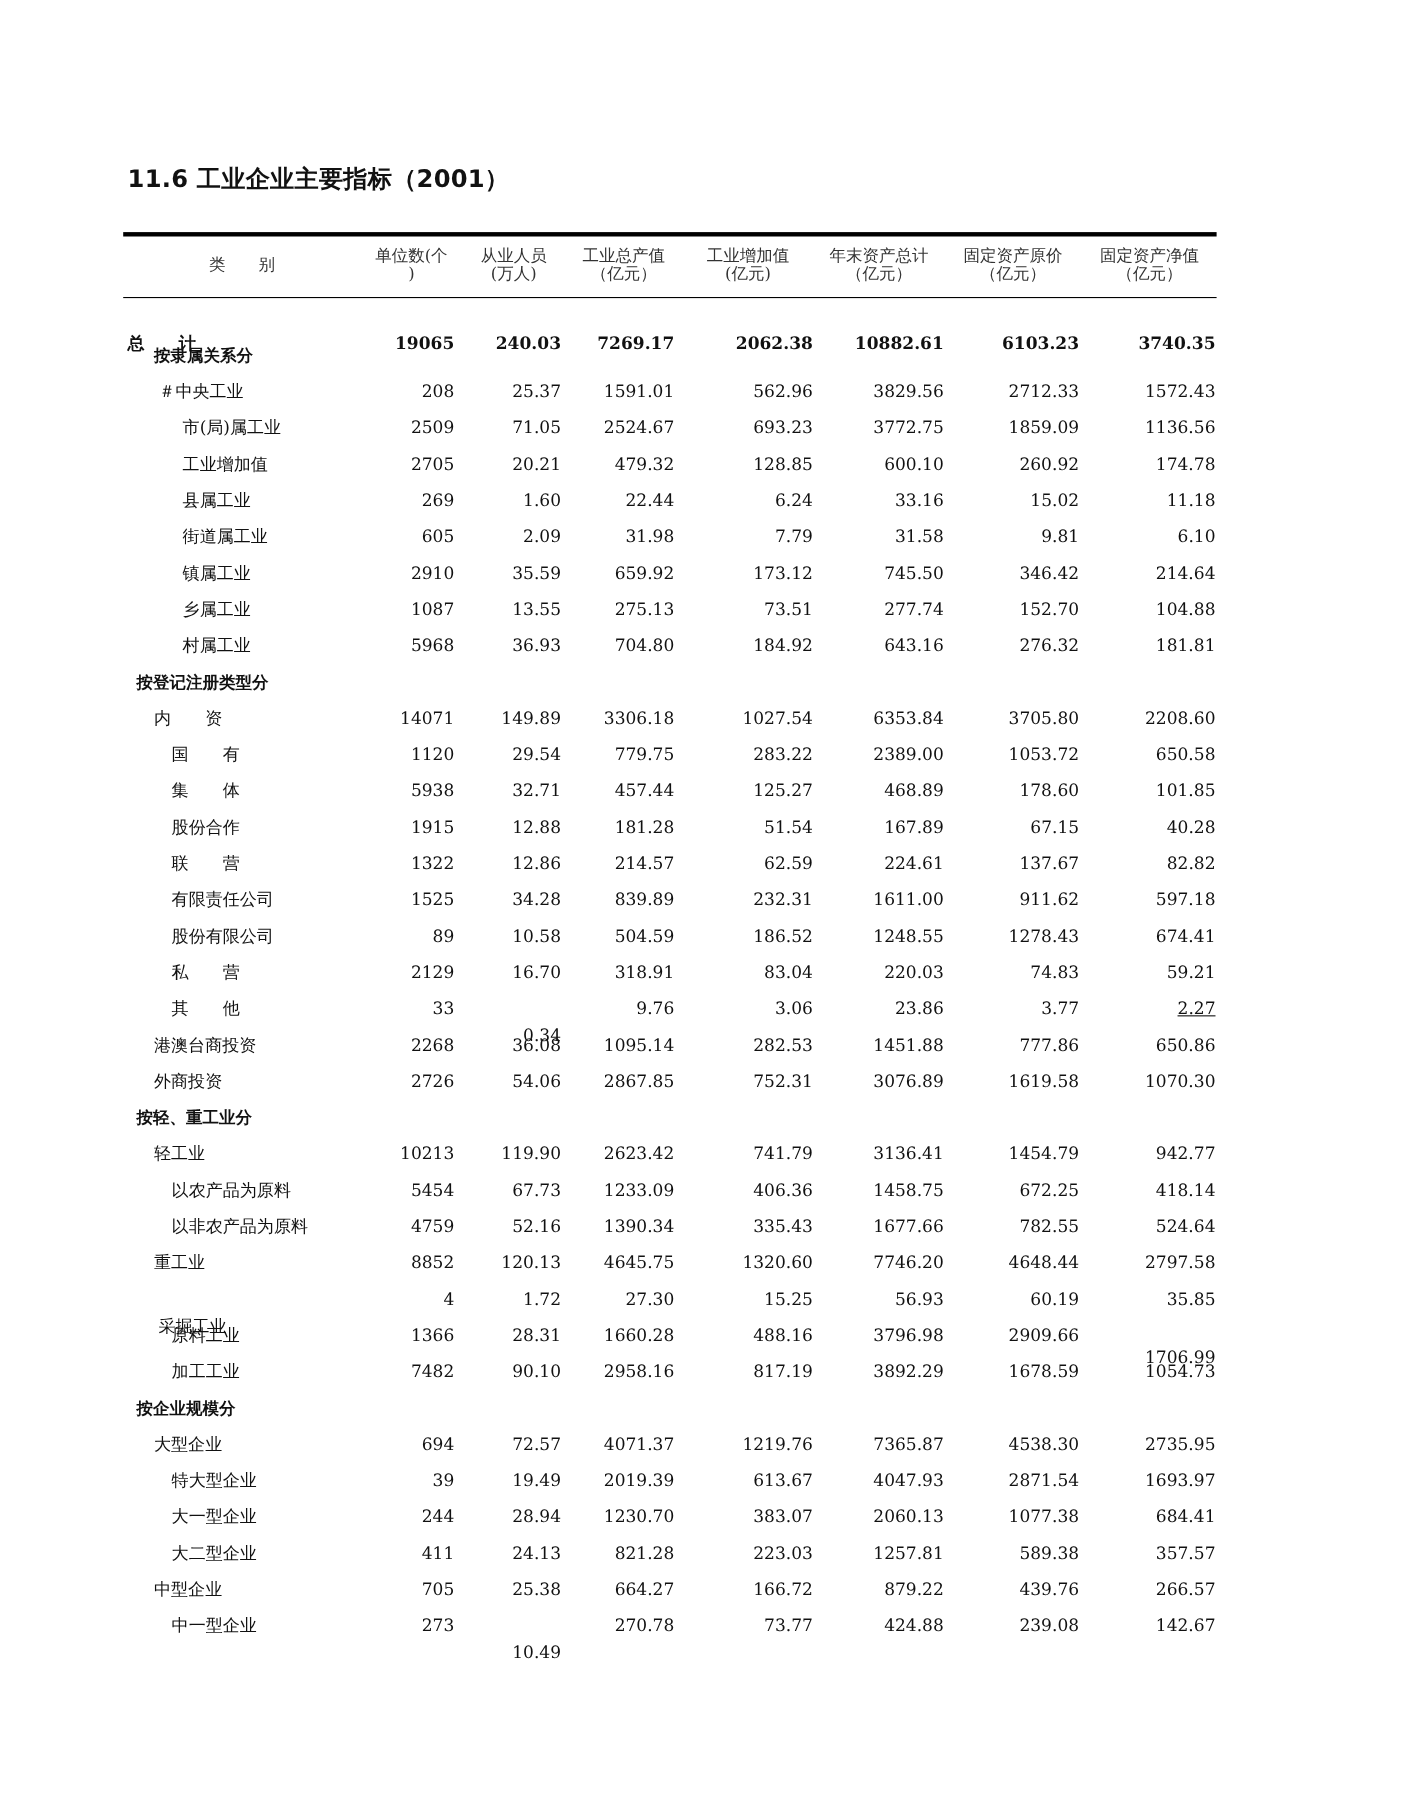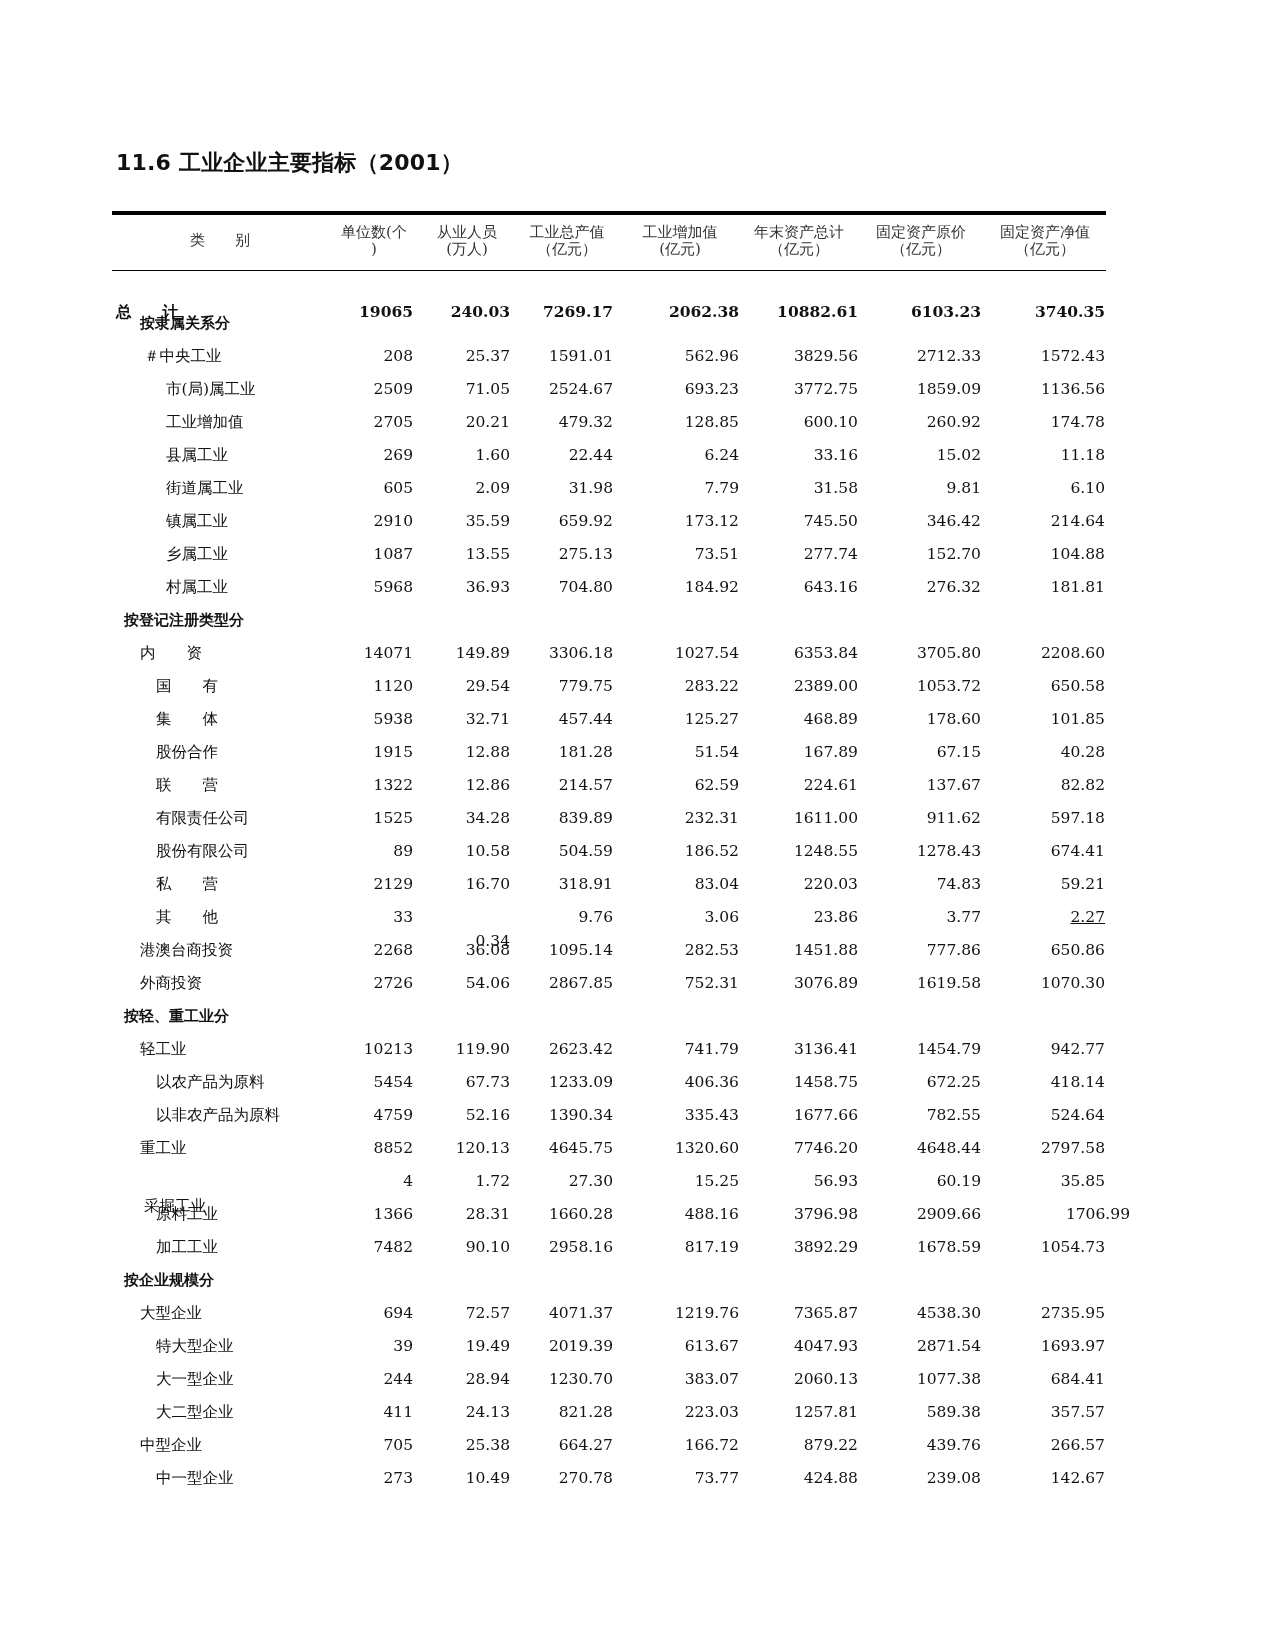--- a/index.html
+++ b/index.html
@@ -318,21 +318,21 @@
       <span class="num" style="left: 883px;">35.85</span>
     </div>
     <div class="row" style="top: 1202px;">
       <span class="lbl" style="left: 44px;">原料工业</span>
       <span class="num" style="left: 191px;">1366</span>
       <span class="num" style="left: 288px;">28.31</span>
       <span class="num" style="left: 391px;">1660.28</span>
       <span class="num" style="left: 517px;">488.16</span>
       <span class="num" style="left: 636px;">3796.98</span>
       <span class="num" style="left: 759px;">2909.66</span>
-      <span class="num" style="left: 908px;">1706.99</span>
+      <span class="num" style="left: 883px; margin-top: 20px;">1706.99</span>
     </div>
     <div class="row" style="top: 1235px;">
       <span class="lbl" style="left: 44px;">加工工业</span>
       <span class="num" style="left: 191px;">7482</span>
       <span class="num" style="left: 288px;">90.10</span>
       <span class="num" style="left: 391px;">2958.16</span>
       <span class="num" style="left: 517px;">817.19</span>
       <span class="num" style="left: 636px;">3892.29</span>
       <span class="num" style="left: 759px;">1678.59</span>
       <span class="num" style="left: 883px;">1054.73</span>
@@ -386,20 +386,20 @@
       <span class="num" style="left: 288px;">25.38</span>
       <span class="num" style="left: 391px;">664.27</span>
       <span class="num" style="left: 517px;">166.72</span>
       <span class="num" style="left: 636px;">879.22</span>
       <span class="num" style="left: 759px;">439.76</span>
       <span class="num" style="left: 883px;">266.57</span>
     </div>
     <div class="row" style="top: 1466px;">
       <span class="lbl" style="left: 44px;">中一型企业</span>
       <span class="num" style="left: 191px;">273</span>
-      <span class="num" style="left: 288px;">10.49</span>
+      <span class="num" style="left: 288px; margin-top: 24px;">10.49</span>
       <span class="num" style="left: 391px;">270.78</span>
       <span class="num" style="left: 517px;">73.77</span>
       <span class="num" style="left: 636px;">424.88</span>
       <span class="num" style="left: 759px;">239.08</span>
       <span class="num" style="left: 883px;">142.67</span>
     </div>
   </div>
 
 </body></html>

